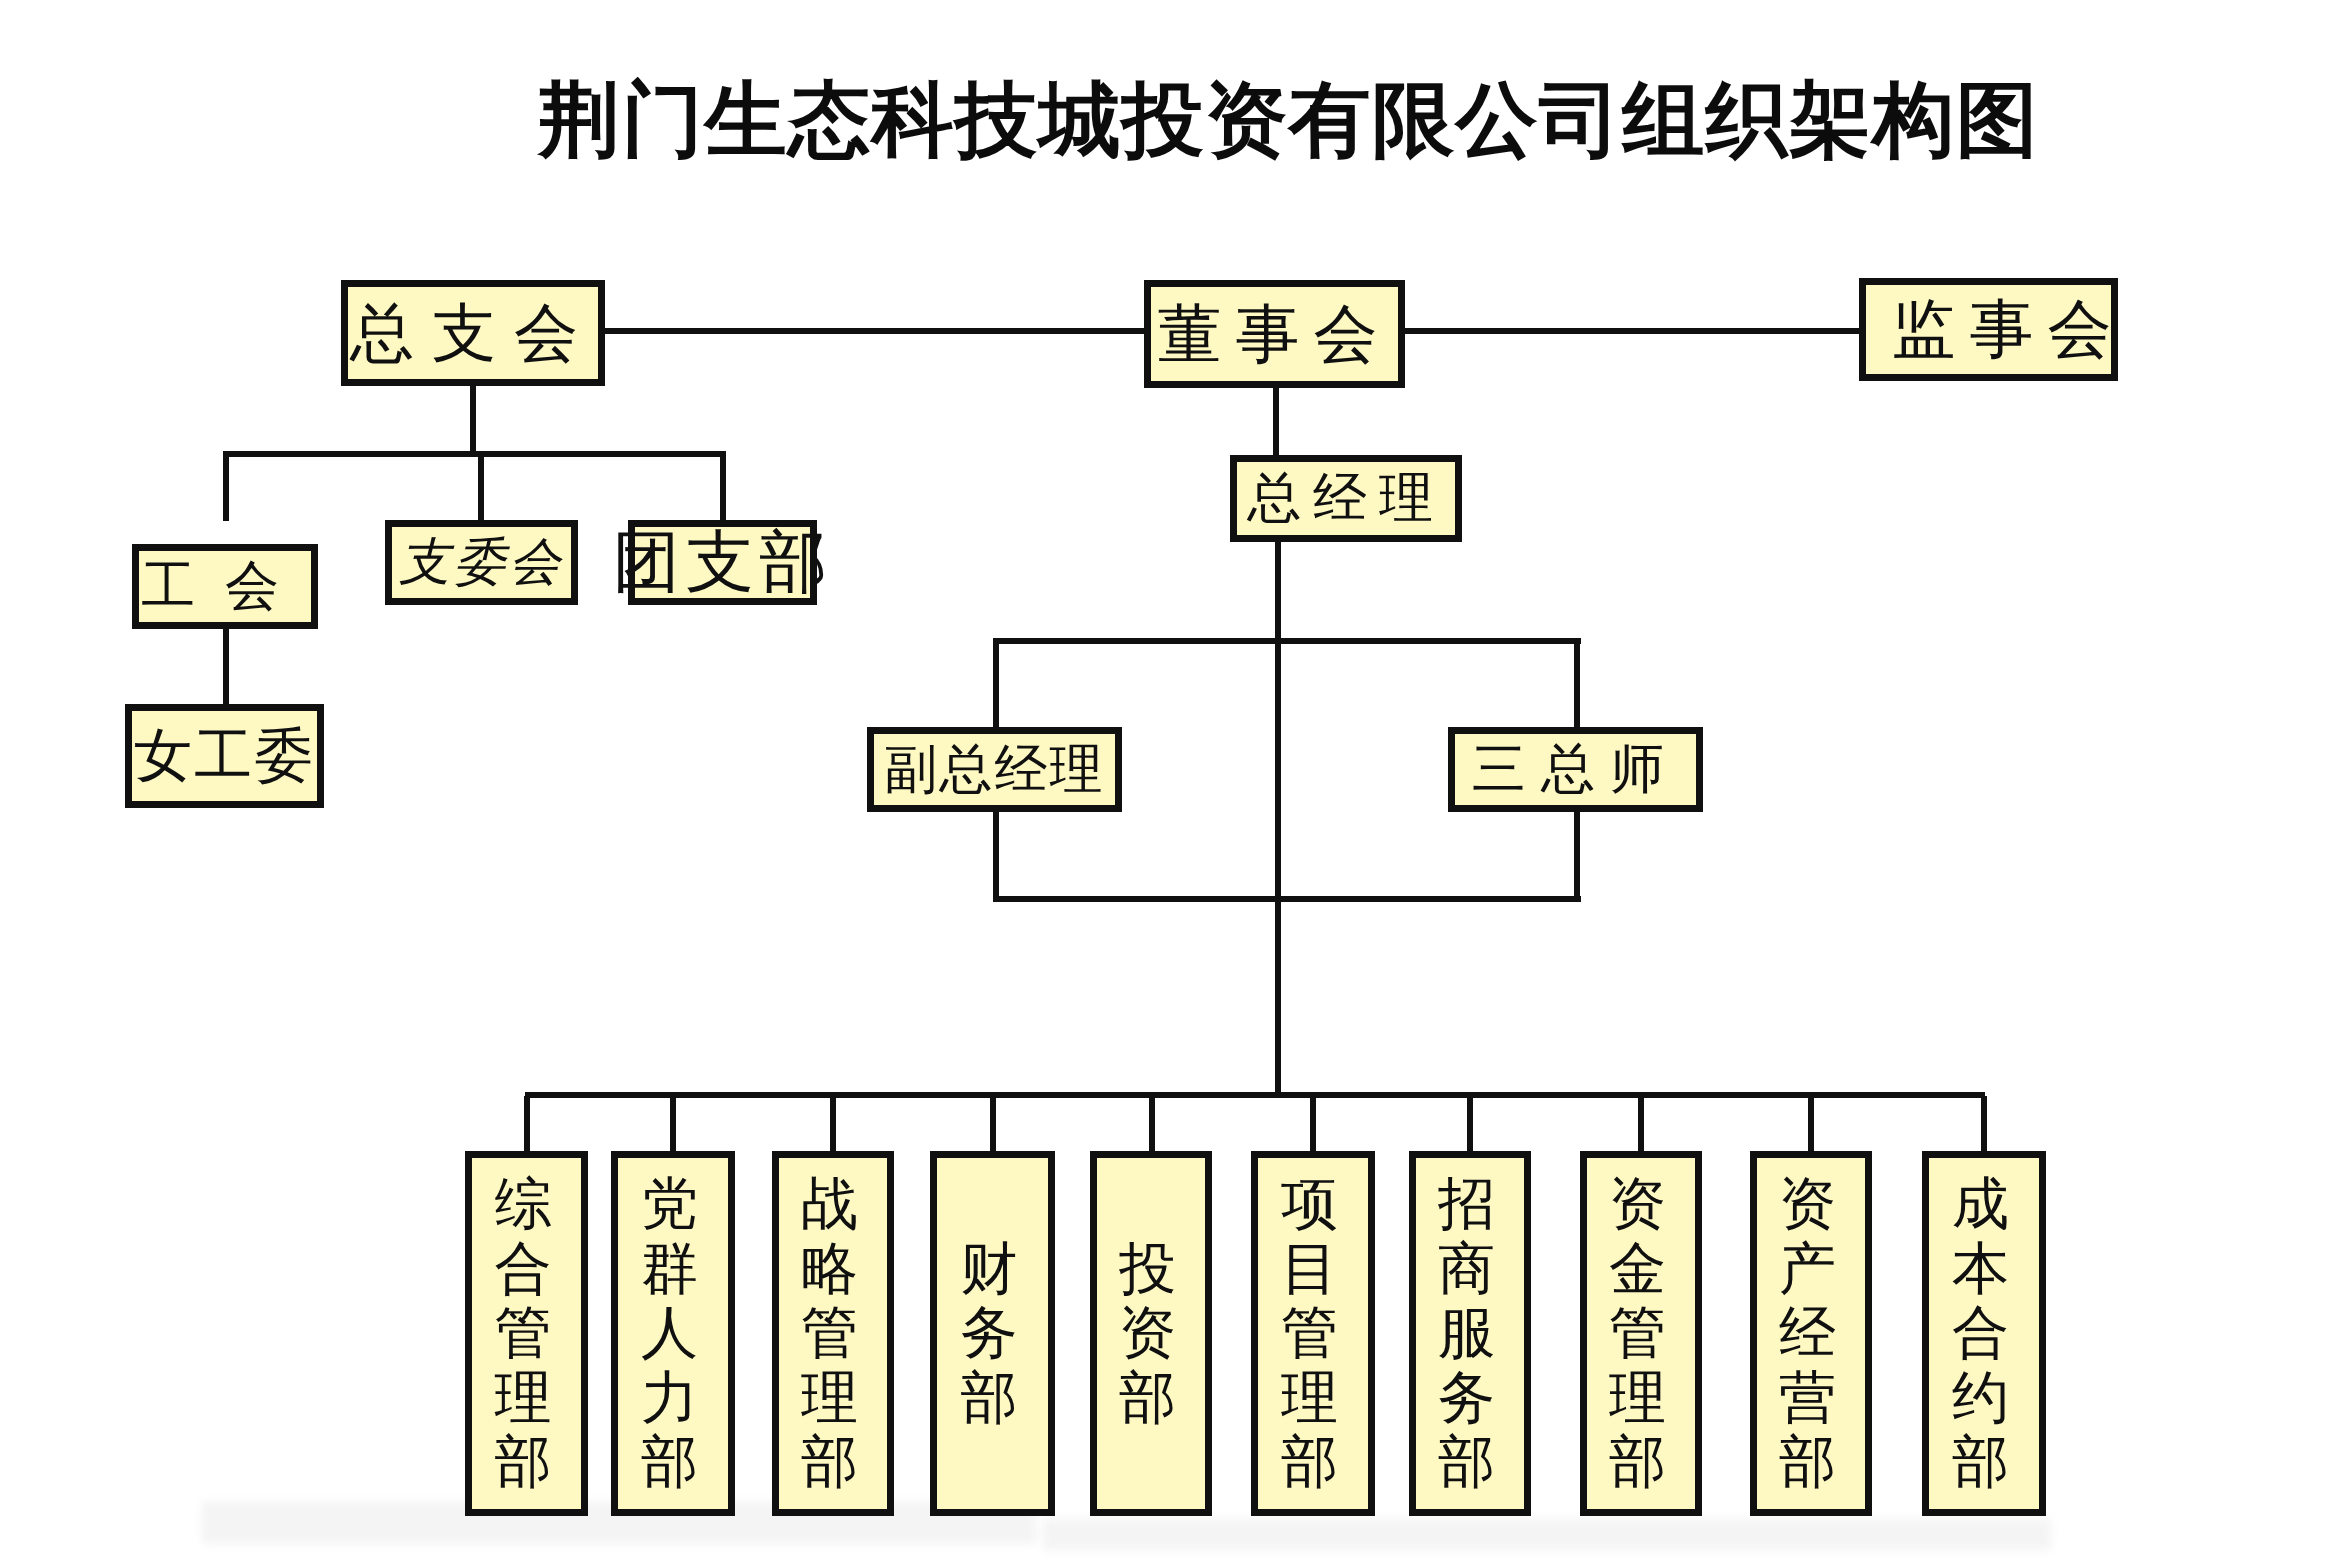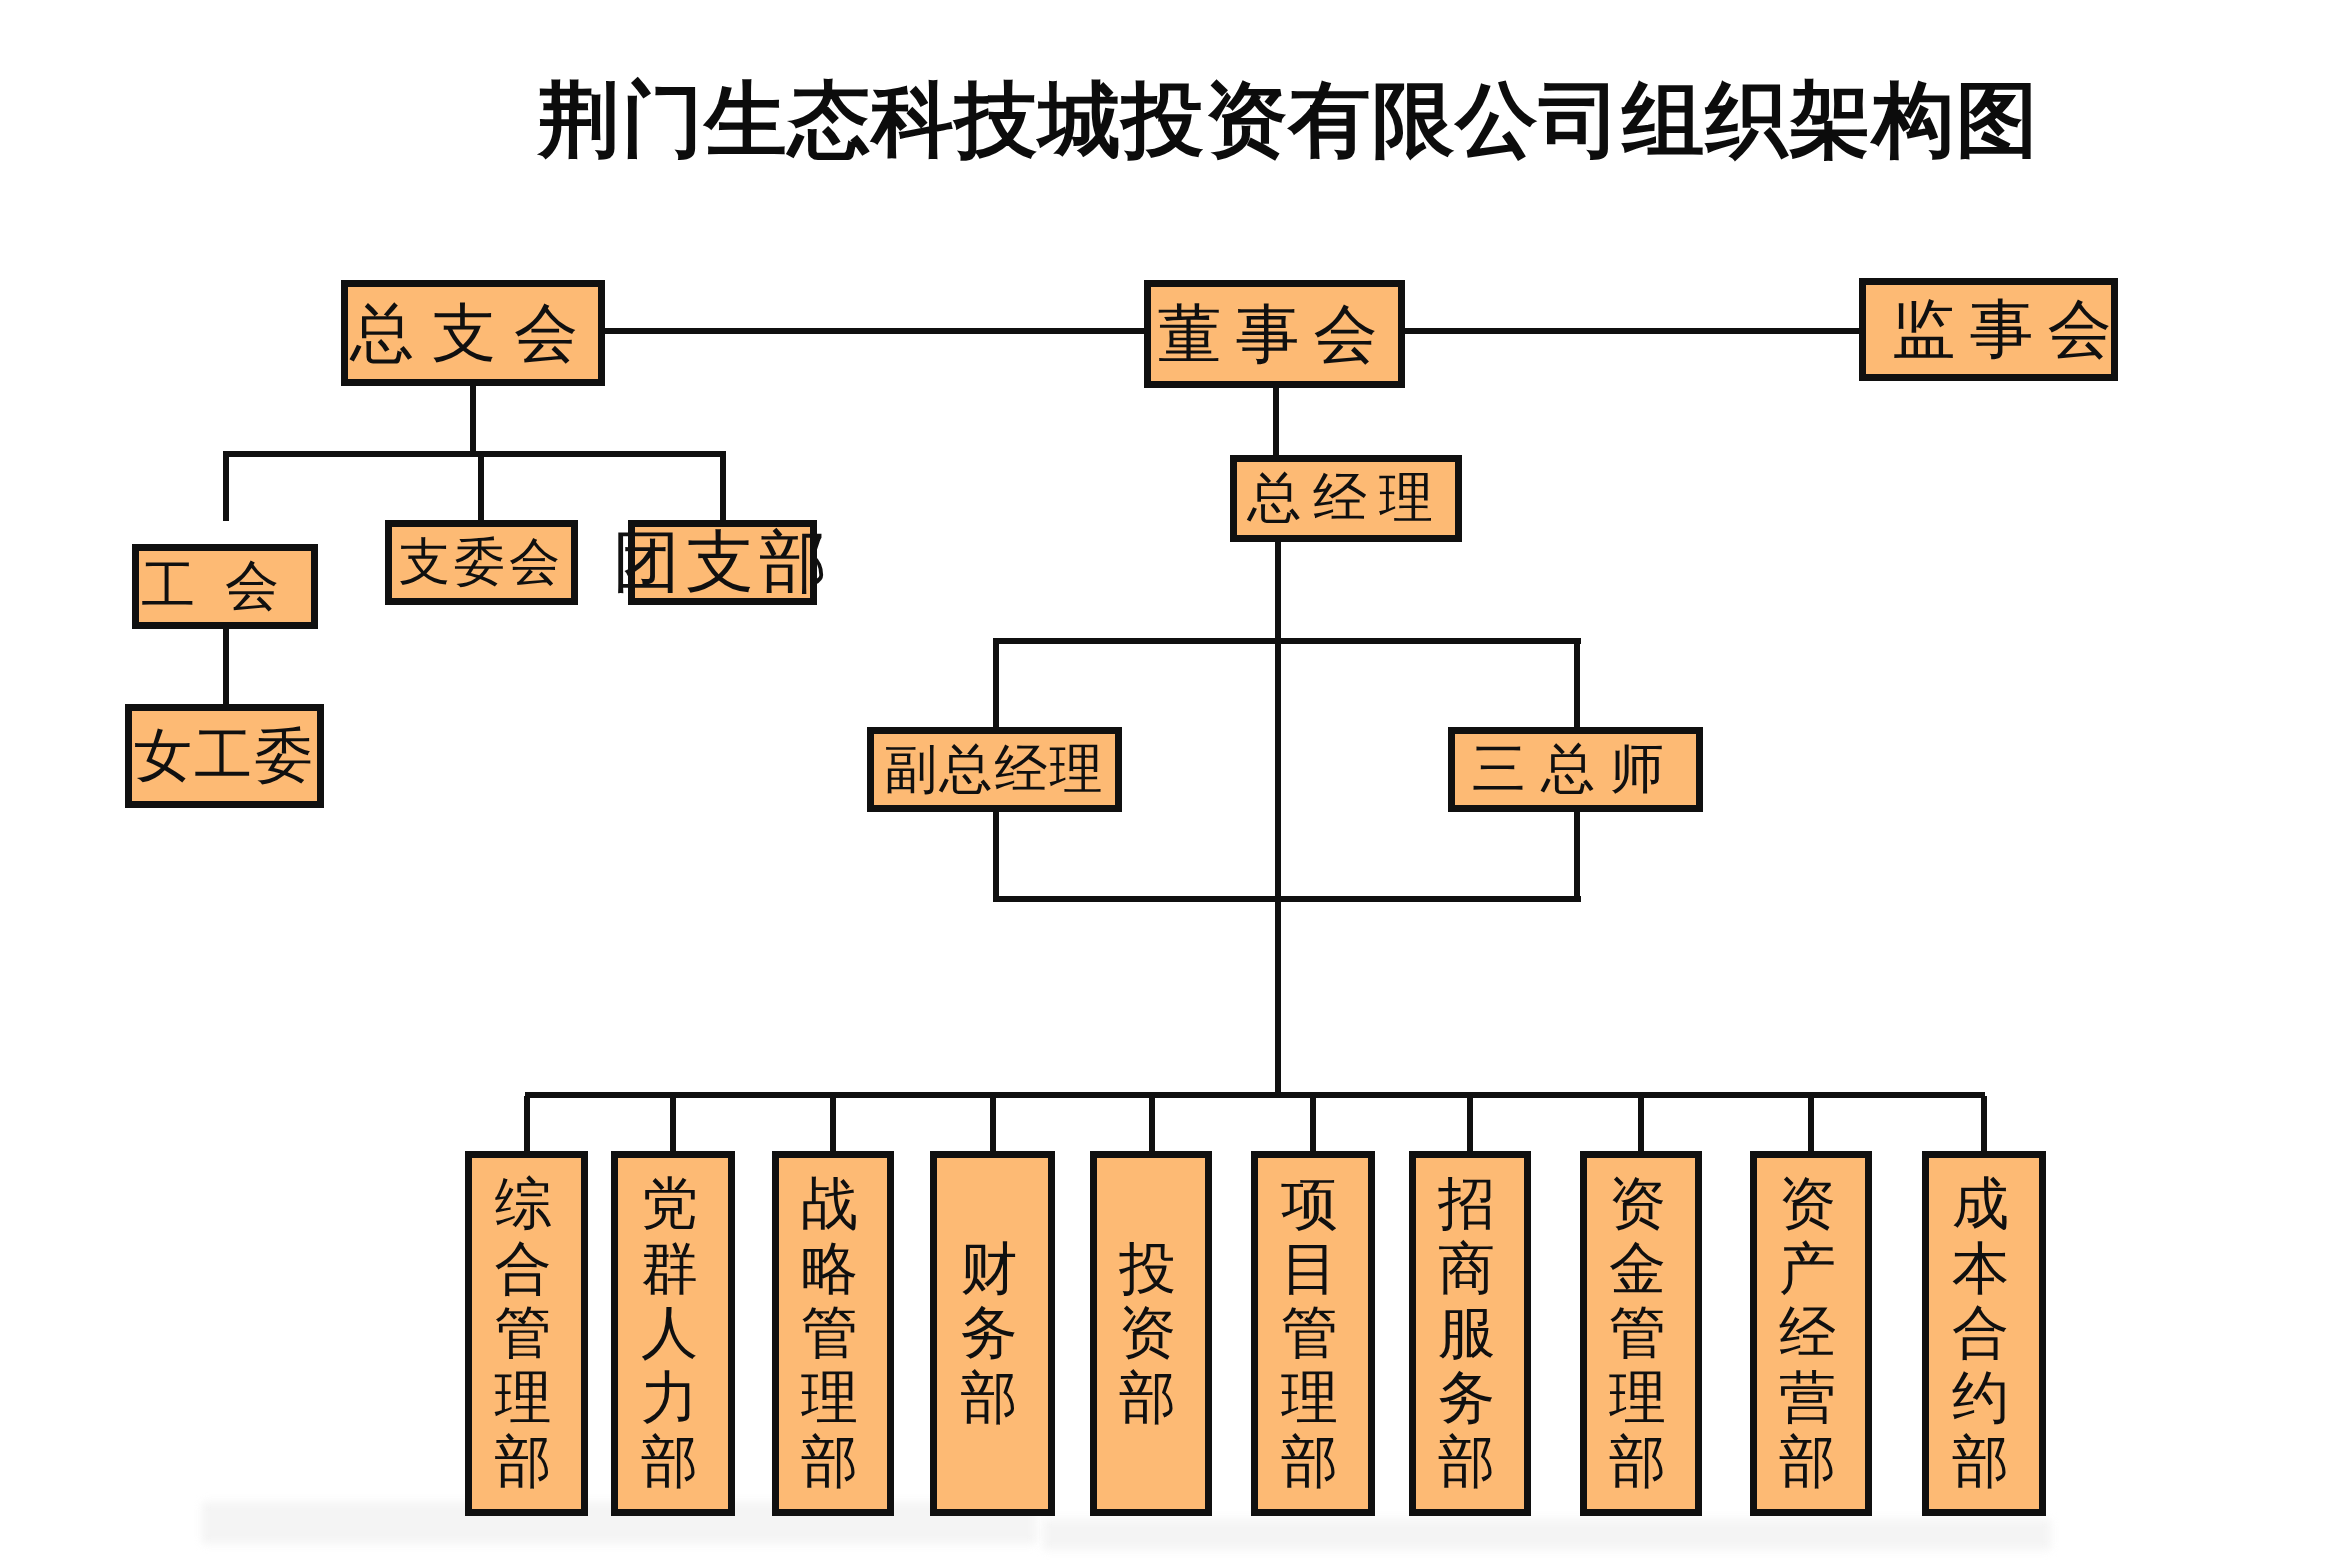--- a/index.html
+++ b/index.html
@@ -21,21 +21,21 @@
     font-size: 82px;
     font-weight: 700;
     letter-spacing: 1.4px;
     white-space: nowrap;
     color: #0c0c0c;
   }
   .node {
     position: absolute;
     box-sizing: border-box;
     border: 7.6px solid #101010;
-    background: #fdba74;
+    background: #fef9c3;
     display: flex;
     align-items: center;
     justify-content: center;
     text-align: center;
     white-space: nowrap;
     z-index: 2;
   }
   .node.vertical {
     flex-direction: column;
     white-space: normal;
@@ -89,21 +89,21 @@
       <div class="connector" style="left: 1310px; top: 1096px; width: 6.3px; height: 57px;"></div>
       <div class="connector" style="left: 1467px; top: 1096px; width: 6.3px; height: 57px;"></div>
       <div class="connector" style="left: 1638px; top: 1096px; width: 6.3px; height: 57px;"></div>
       <div class="connector" style="left: 1808px; top: 1096px; width: 6.3px; height: 57px;"></div>
       <div class="connector" style="left: 1981px; top: 1096px; width: 6.3px; height: 57px;"></div>
       <div class="node" style="left: 341px; top: 280px; width: 264px; height: 106px; font-size: 64px; letter-spacing: 0.28em;">总支会</div>
       <div class="node" style="left: 1144px; top: 280px; width: 261px; height: 108px; font-size: 64px; letter-spacing: 0.22em;">董事会</div>
       <div class="node" style="left: 1859px; top: 278px; width: 259px; height: 103px; font-size: 64px; letter-spacing: 0.22em; padding-left: 40px;">监事会</div>
       <div class="node" style="left: 1230px; top: 455px; width: 232px; height: 87px; font-size: 54px; letter-spacing: 0.22em;">总经理</div>
       <div class="node" style="left: 132px; top: 544px; width: 186px; height: 85px; font-size: 54px; letter-spacing: 0.55em; text-align: right;">工会</div>
-      <div class="node" style="left: 385px; top: 520px; width: 193px; height: 85px; font-size: 51px; letter-spacing: 0.08em;">支委会</div>
+      <div class="node" style="left: 385px; top: 520px; width: 193px; height: 85px; font-size: 51px; letter-spacing: 0.08em; font-style: italic;">支委会</div>
       <div class="node" style="left: 628px; top: 520px; width: 189px; height: 85px; font-size: 68px; letter-spacing: 0.08em;">团支部</div>
       <div class="node" style="left: 125px; top: 704px; width: 199px; height: 104px; font-size: 58px; letter-spacing: 0.04em;">女工委</div>
       <div class="node" style="left: 867px; top: 727px; width: 255px; height: 85px; font-size: 53px; letter-spacing: 0.04em;">副总经理</div>
       <div class="node" style="left: 1448px; top: 727px; width: 255px; height: 85px; font-size: 54px; letter-spacing: 0.28em;">三总师</div>
       <div class="node vertical" style="left: 465px; top: 1151px; width: 123px; height: 365px; font-size: 57px; letter-spacing: 0.12em;">
         <span class="vchar">综</span>
         <span class="vchar">合</span>
         <span class="vchar">管</span>
         <span class="vchar">理</span>
         <span class="vchar">部</span>

